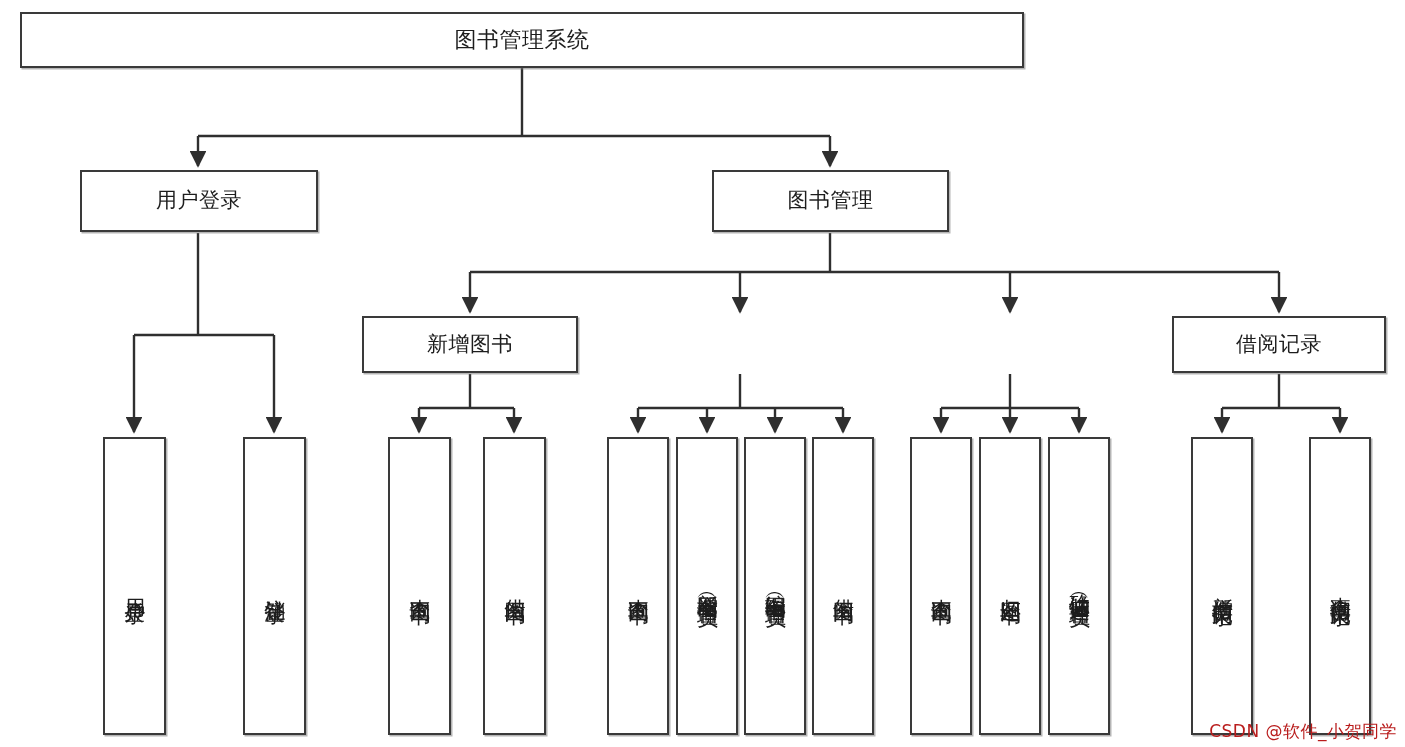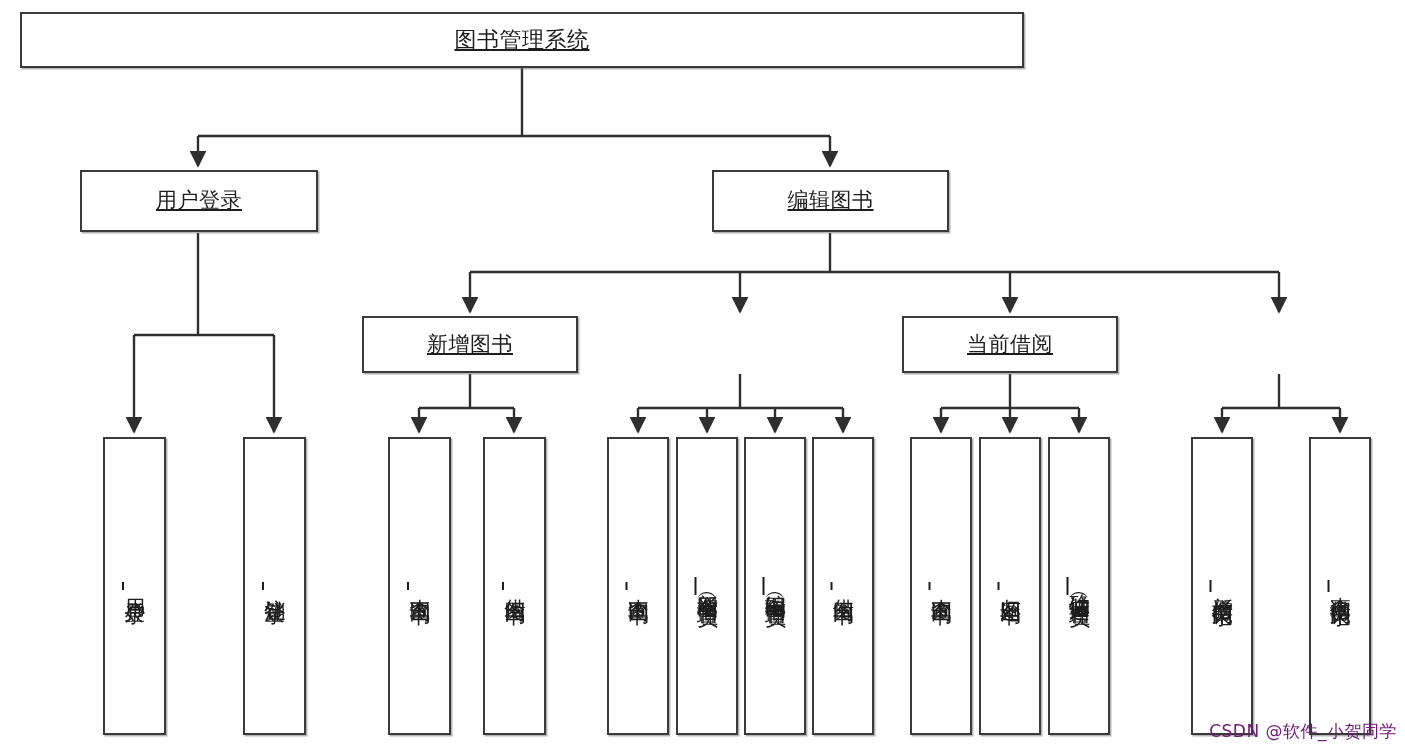--- a/index.html
+++ b/index.html
@@ -31,42 +31,41 @@
     justify-content:center;
     box-shadow:1.5px 1.5px 0 rgba(120,120,120,0.55);
   }
   .node .lbl{
     font-size:21px;
     line-height:1.22;
     letter-spacing:0.5px;
     color:#1d1d1d;
     white-space:nowrap;
     text-align:right;
-    text-decoration:underline;
   }
   
   .node.vert{
     border-width:2.4px;
   }
   .node.vert .lbl{
     writing-mode:vertical-rl;
     text-orientation:upright;
     white-space:nowrap;
     letter-spacing:2px;
     font-size:21px;
     line-height:1.0;
   }
   .node.root .lbl{ font-size:22px; }
 
   #watermark{
     position:absolute;
     right:8px;
     bottom:4px;
     font-size:17px;
-    color:#701a75;
+    color:#b91c1c;
     letter-spacing:0.5px;
     white-space:nowrap;
     user-select:none;
   }
 </style>
 </head>
 <body>
 
 <div id="canvas">
 
@@ -121,28 +120,28 @@
   </svg>
 
   <div class="node root" style="left:20px; top:12px; width:1004px; height:56px;">
     <span class="lbl">图书管理系统</span>
   </div>
 
   <div class="node" style="left:80px; top:170px; width:238px; height:62px;">
     <span class="lbl">用户登录</span>
   </div>
   <div class="node" style="left:712px; top:170px; width:237px; height:62px;">
-    <span class="lbl">编辑图书</span>
+    <span class="lbl">图书管理</span>
   </div>
 
   <div class="node" style="left:362px; top:316px; width:216px; height:57px;">
     <span class="lbl">新增图书</span>
   </div>
-  <div class="node" style="left:902px; top:316px; width:216px; height:57px;">
-    <span class="lbl">当前借阅</span>
+  <div class="node" style="left:1172px; top:316px; width:214px; height:57px;">
+    <span class="lbl">借阅记录</span>
   </div>
 
   <div class="node vert" style="left:103px; top:437px; width:63px; height:298px;">
     <span class="lbl">用户登录</span>
   </div>
   <div class="node vert" style="left:243px; top:437px; width:63px; height:298px;">
     <span class="lbl">注销登录</span>
   </div>
 
   <div class="node vert" style="left:388px; top:437px; width:63px; height:298px;">

